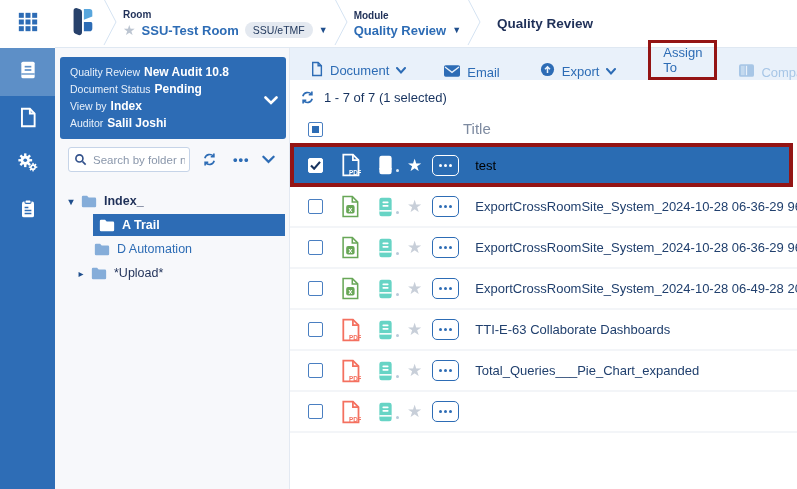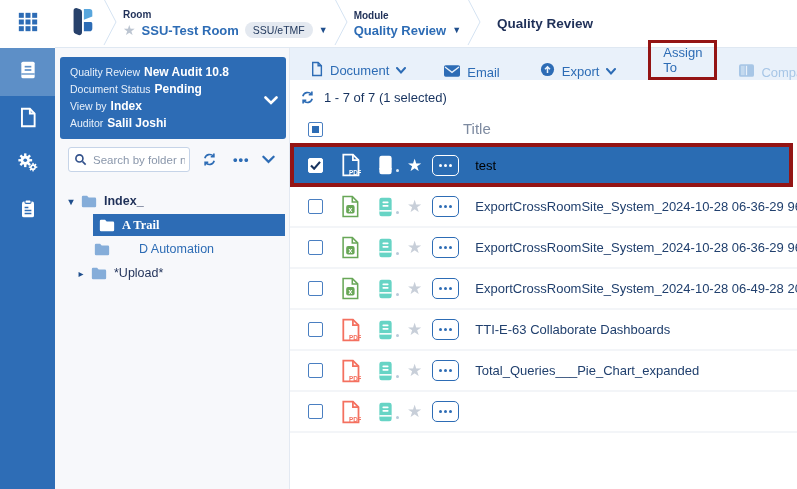--- a/index.html
+++ b/index.html
@@ -49,22 +49,22 @@
 
   .tree { position:absolute; left:0; top:142px; width:235px; }
   .titem { height:22px; display:flex; align-items:center; font-size:12.5px; color:#1f3058;
     cursor:pointer; margin-bottom:2px; }
   .t-arrow { width:12px; font-size:10px; color:#1f4e8c; text-align:center; }
   .t-folder { color:#85add9; display:flex; margin:0 0 0 4px; }
   .t-label { margin-left:7px; white-space:nowrap; }
   .ti-index { padding-left:10px; font-weight:bold; }
   .ti-atrail { margin-left:38px; width:192px; background:#2d6cb5; color:#fff; padding-left:6px; }
   .ti-atrail .t-folder { color:#fff; margin-left:0; }
-  .ti-atrail .t-label { font-weight:bold;font-family:Liberation Serif, serif; }
-  .ti-dauto { padding-left:35px;gap:22px; }
+  .ti-atrail .t-label { font-weight:bold; }
+  .ti-dauto { padding-left:35px; }
   .ti-dauto .t-label { color:#2d6cb5; }
   .ti-upload { padding-left:20px; }
 
   
   .main { position:absolute; left:290px; top:48px; width:507px; height:441px; background:#fff; }
   .toolbar { height:32px; background:#e9f1fa; display:flex; align-items:flex-end; padding-left:20px; }
   .tb-btn { display:flex; align-items:center; gap:7px; color:#2d6cb5; font-size:13px; cursor:pointer; }
   .tb-email { margin-left:38px; }
   .tb-export { margin-left:40px; }
   .assign-box { margin-left:32px; border:3px solid #941414; padding:2px 12px; }

